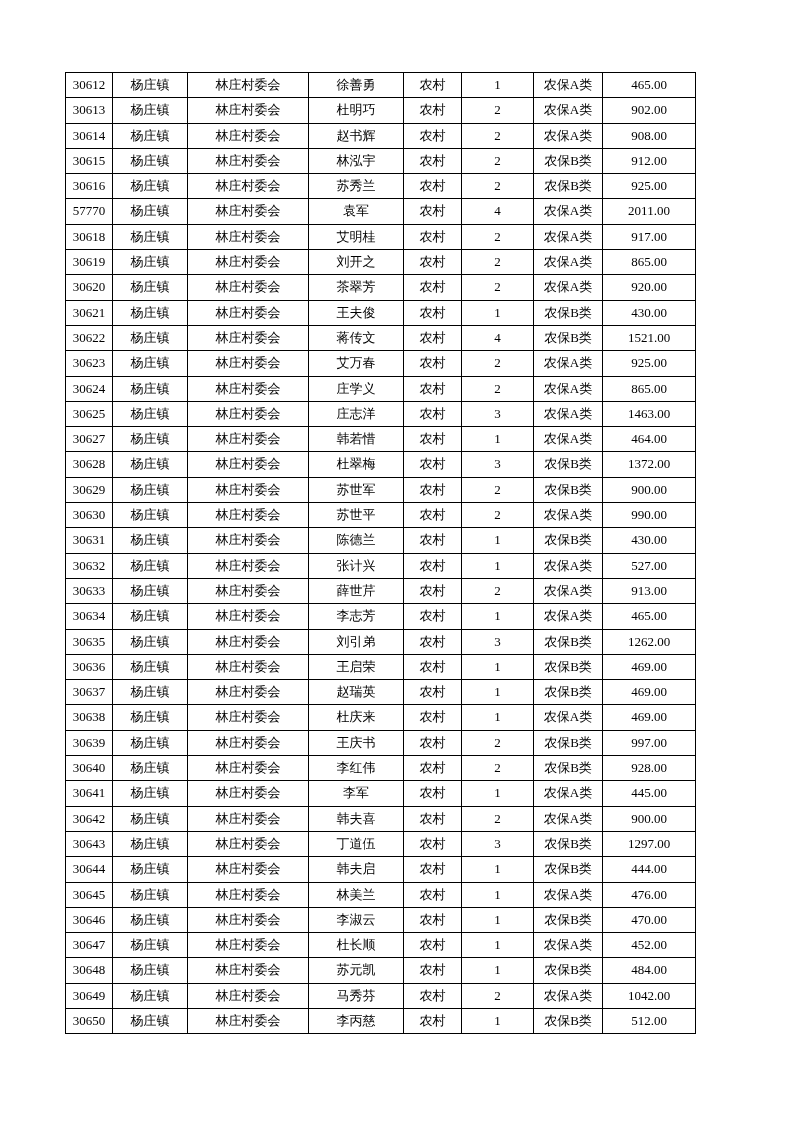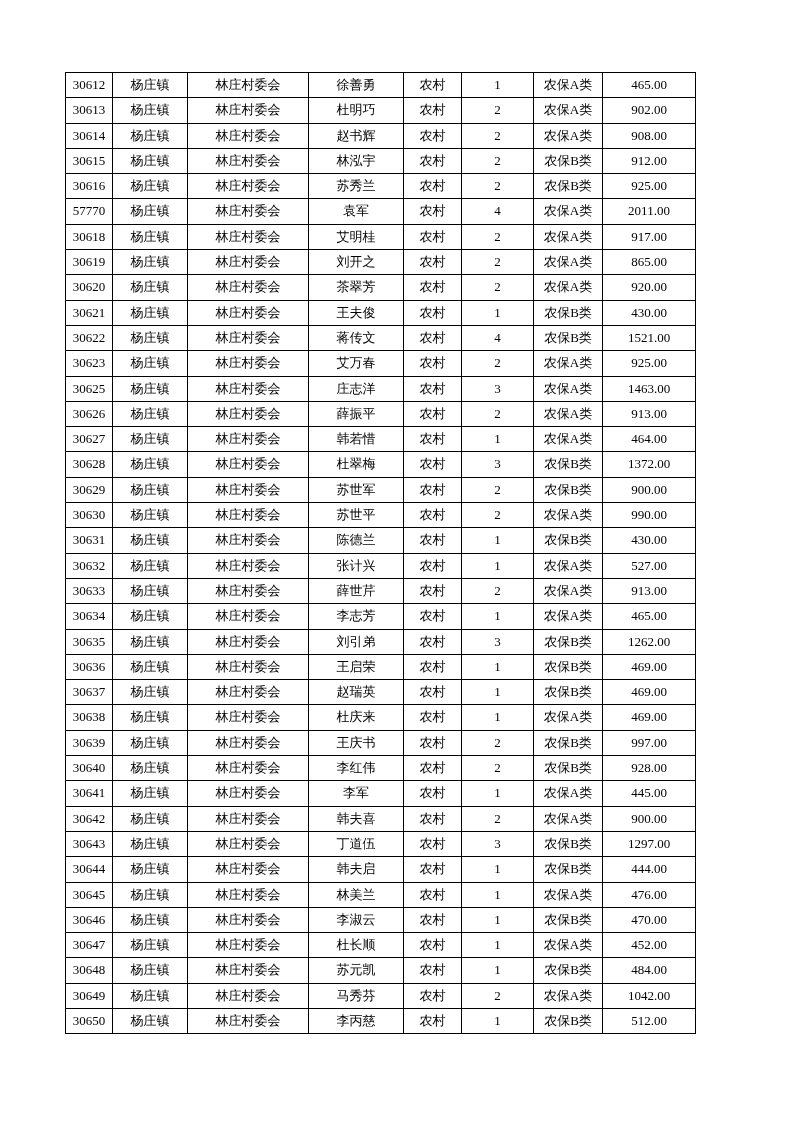--- a/index.html
+++ b/index.html
@@ -162,38 +162,38 @@
           <td class="col-id">30623</td>
           <td class="col-town">杨庄镇</td>
           <td class="col-village">林庄村委会</td>
           <td class="col-name">艾万春</td>
           <td class="col-type">农村</td>
           <td class="col-count">2</td>
           <td class="col-category">农保A类</td>
           <td class="col-amount">925.00</td>
         </tr>
         <tr>
+          <td class="col-id">30624</td>
+          <td class="col-town">杨庄镇</td>
+          <td class="col-village">林庄村委会</td>
+          <td class="col-name">庄学义</td>
+          <td class="col-type">农村</td>
+          <td class="col-count">2</td>
+          <td class="col-category">农保A类</td>
+          <td class="col-amount">865.00</td>
+        </tr>
+        <tr>
           <td class="col-id">30625</td>
           <td class="col-town">杨庄镇</td>
           <td class="col-village">林庄村委会</td>
           <td class="col-name">庄志洋</td>
           <td class="col-type">农村</td>
           <td class="col-count">3</td>
           <td class="col-category">农保A类</td>
           <td class="col-amount">1463.00</td>
-        </tr>
-        <tr>
-          <td class="col-id">30626</td>
-          <td class="col-town">杨庄镇</td>
-          <td class="col-village">林庄村委会</td>
-          <td class="col-name">薛振平</td>
-          <td class="col-type">农村</td>
-          <td class="col-count">2</td>
-          <td class="col-category">农保A类</td>
-          <td class="col-amount">913.00</td>
         </tr>
         <tr>
           <td class="col-id">30627</td>
           <td class="col-town">杨庄镇</td>
           <td class="col-village">林庄村委会</td>
           <td class="col-name">韩若惜</td>
           <td class="col-type">农村</td>
           <td class="col-count">1</td>
           <td class="col-category">农保A类</td>
           <td class="col-amount">464.00</td>

